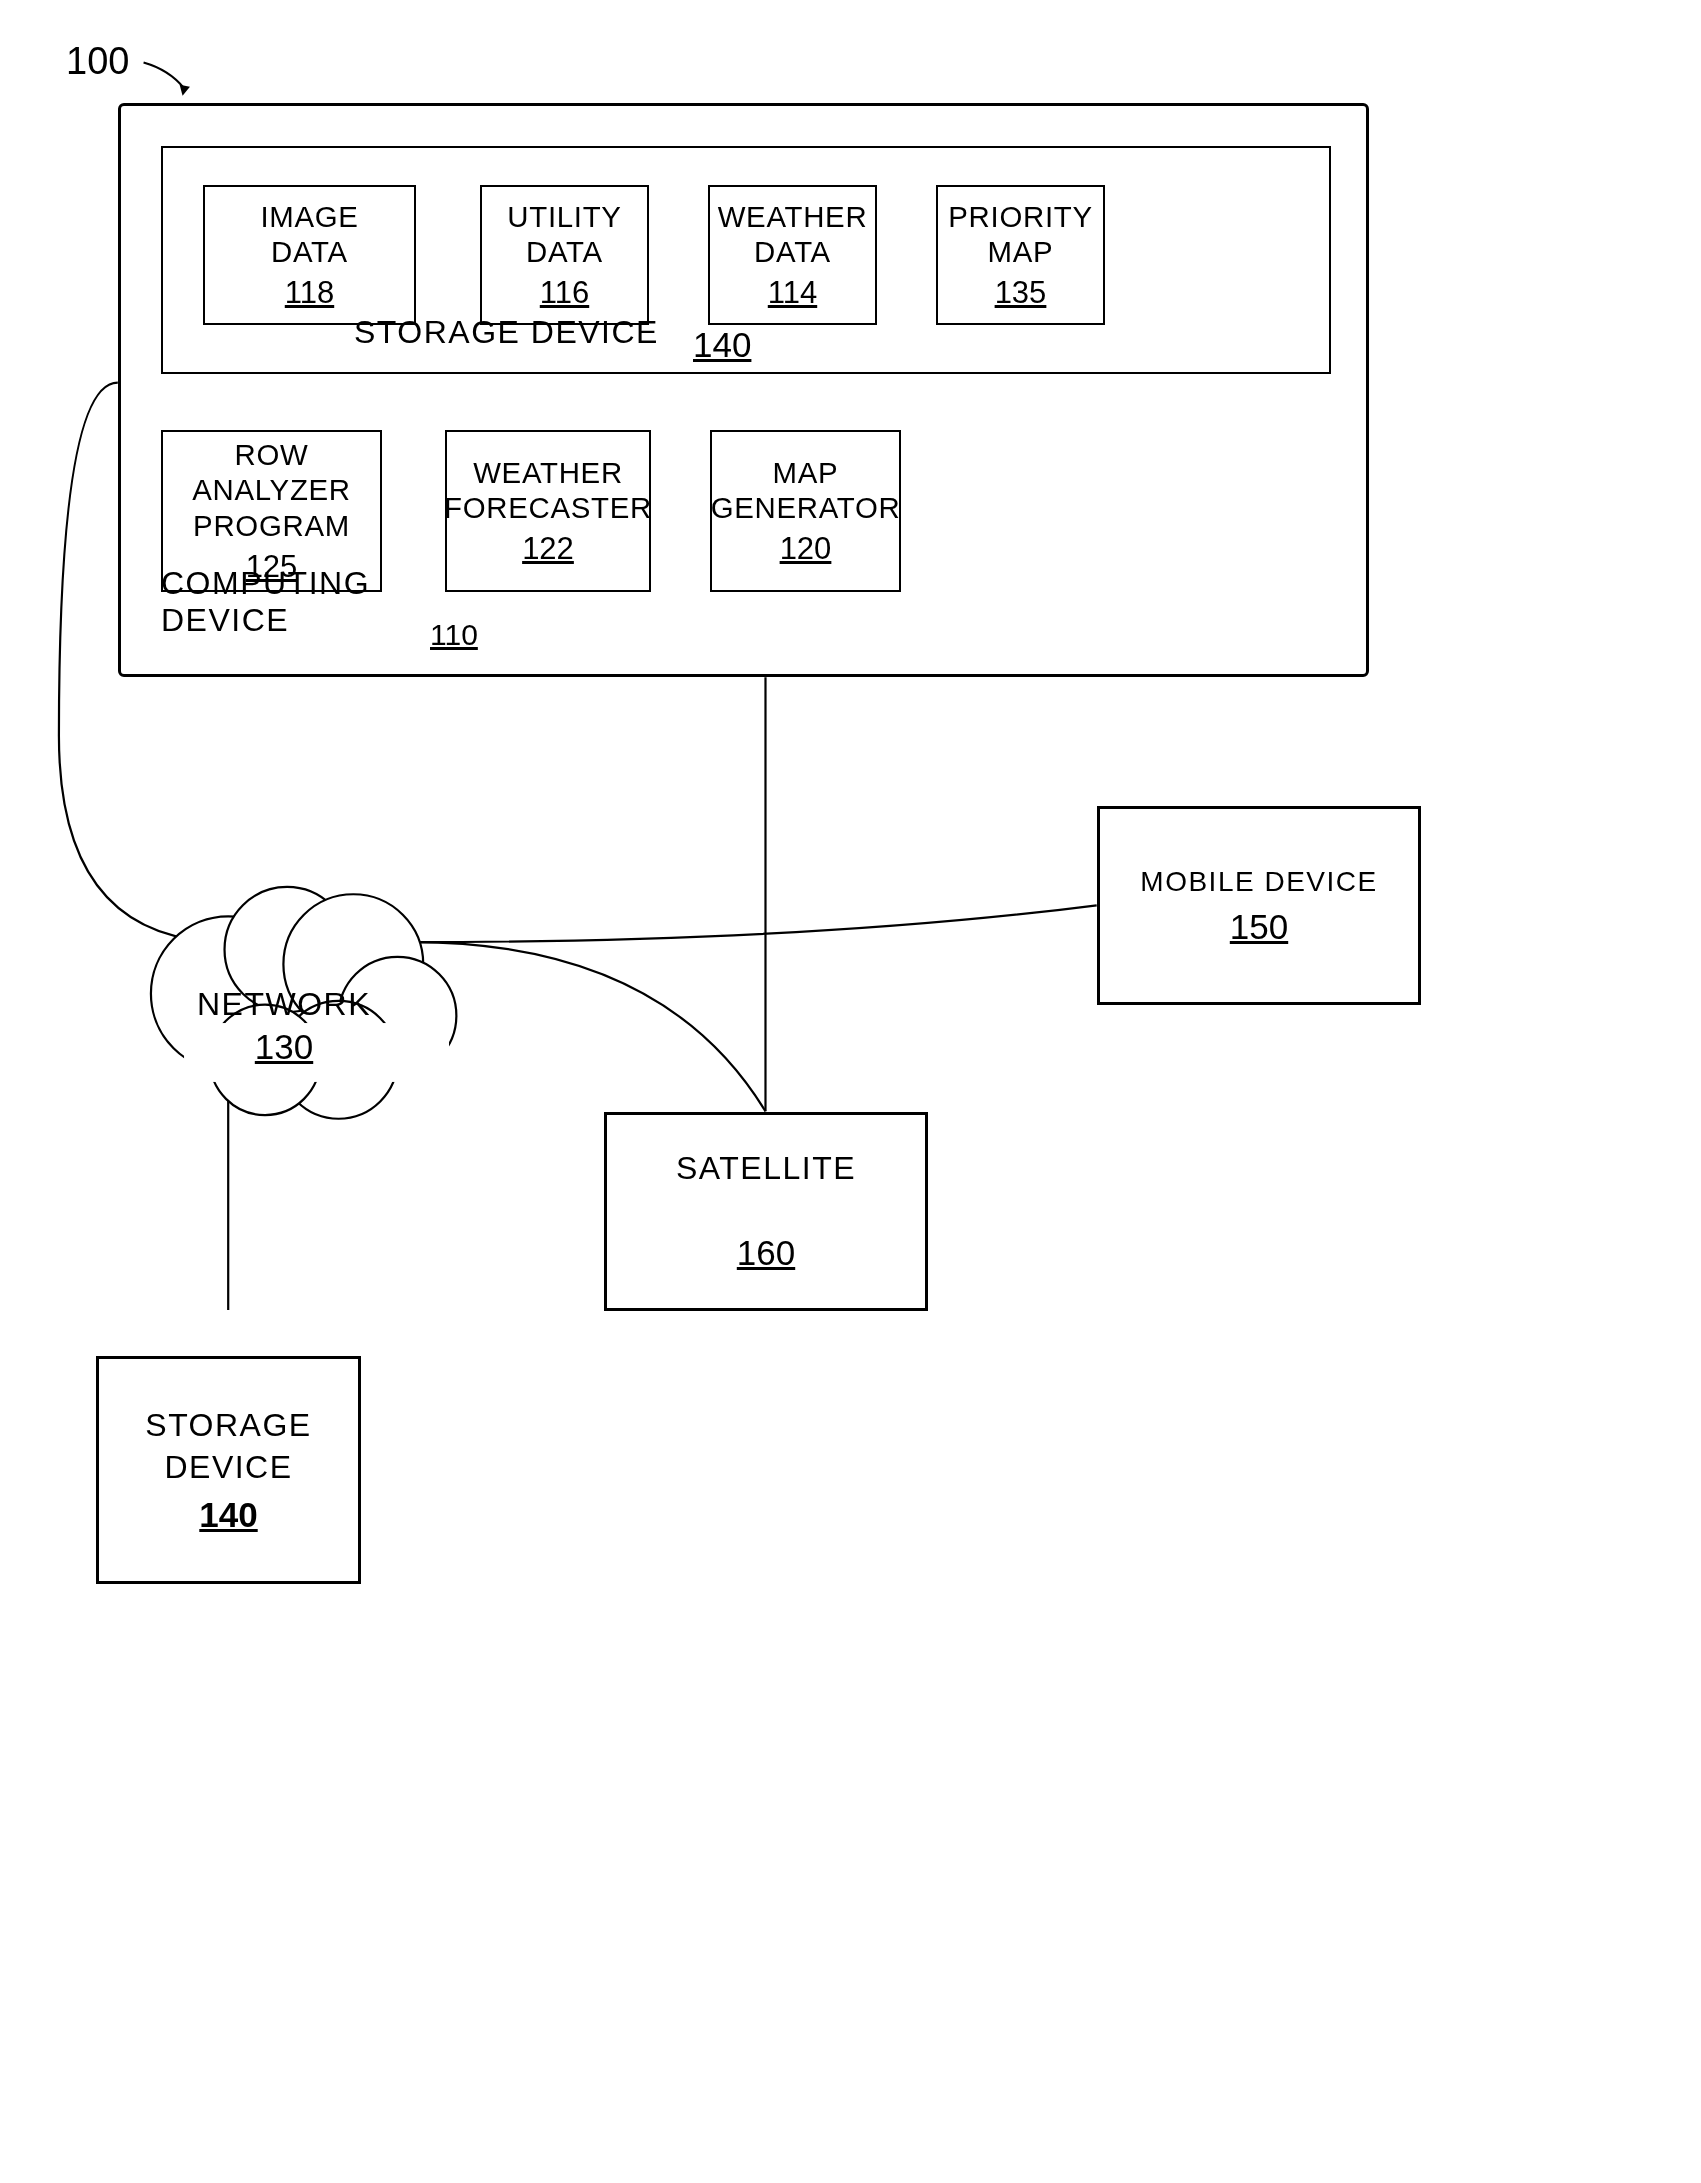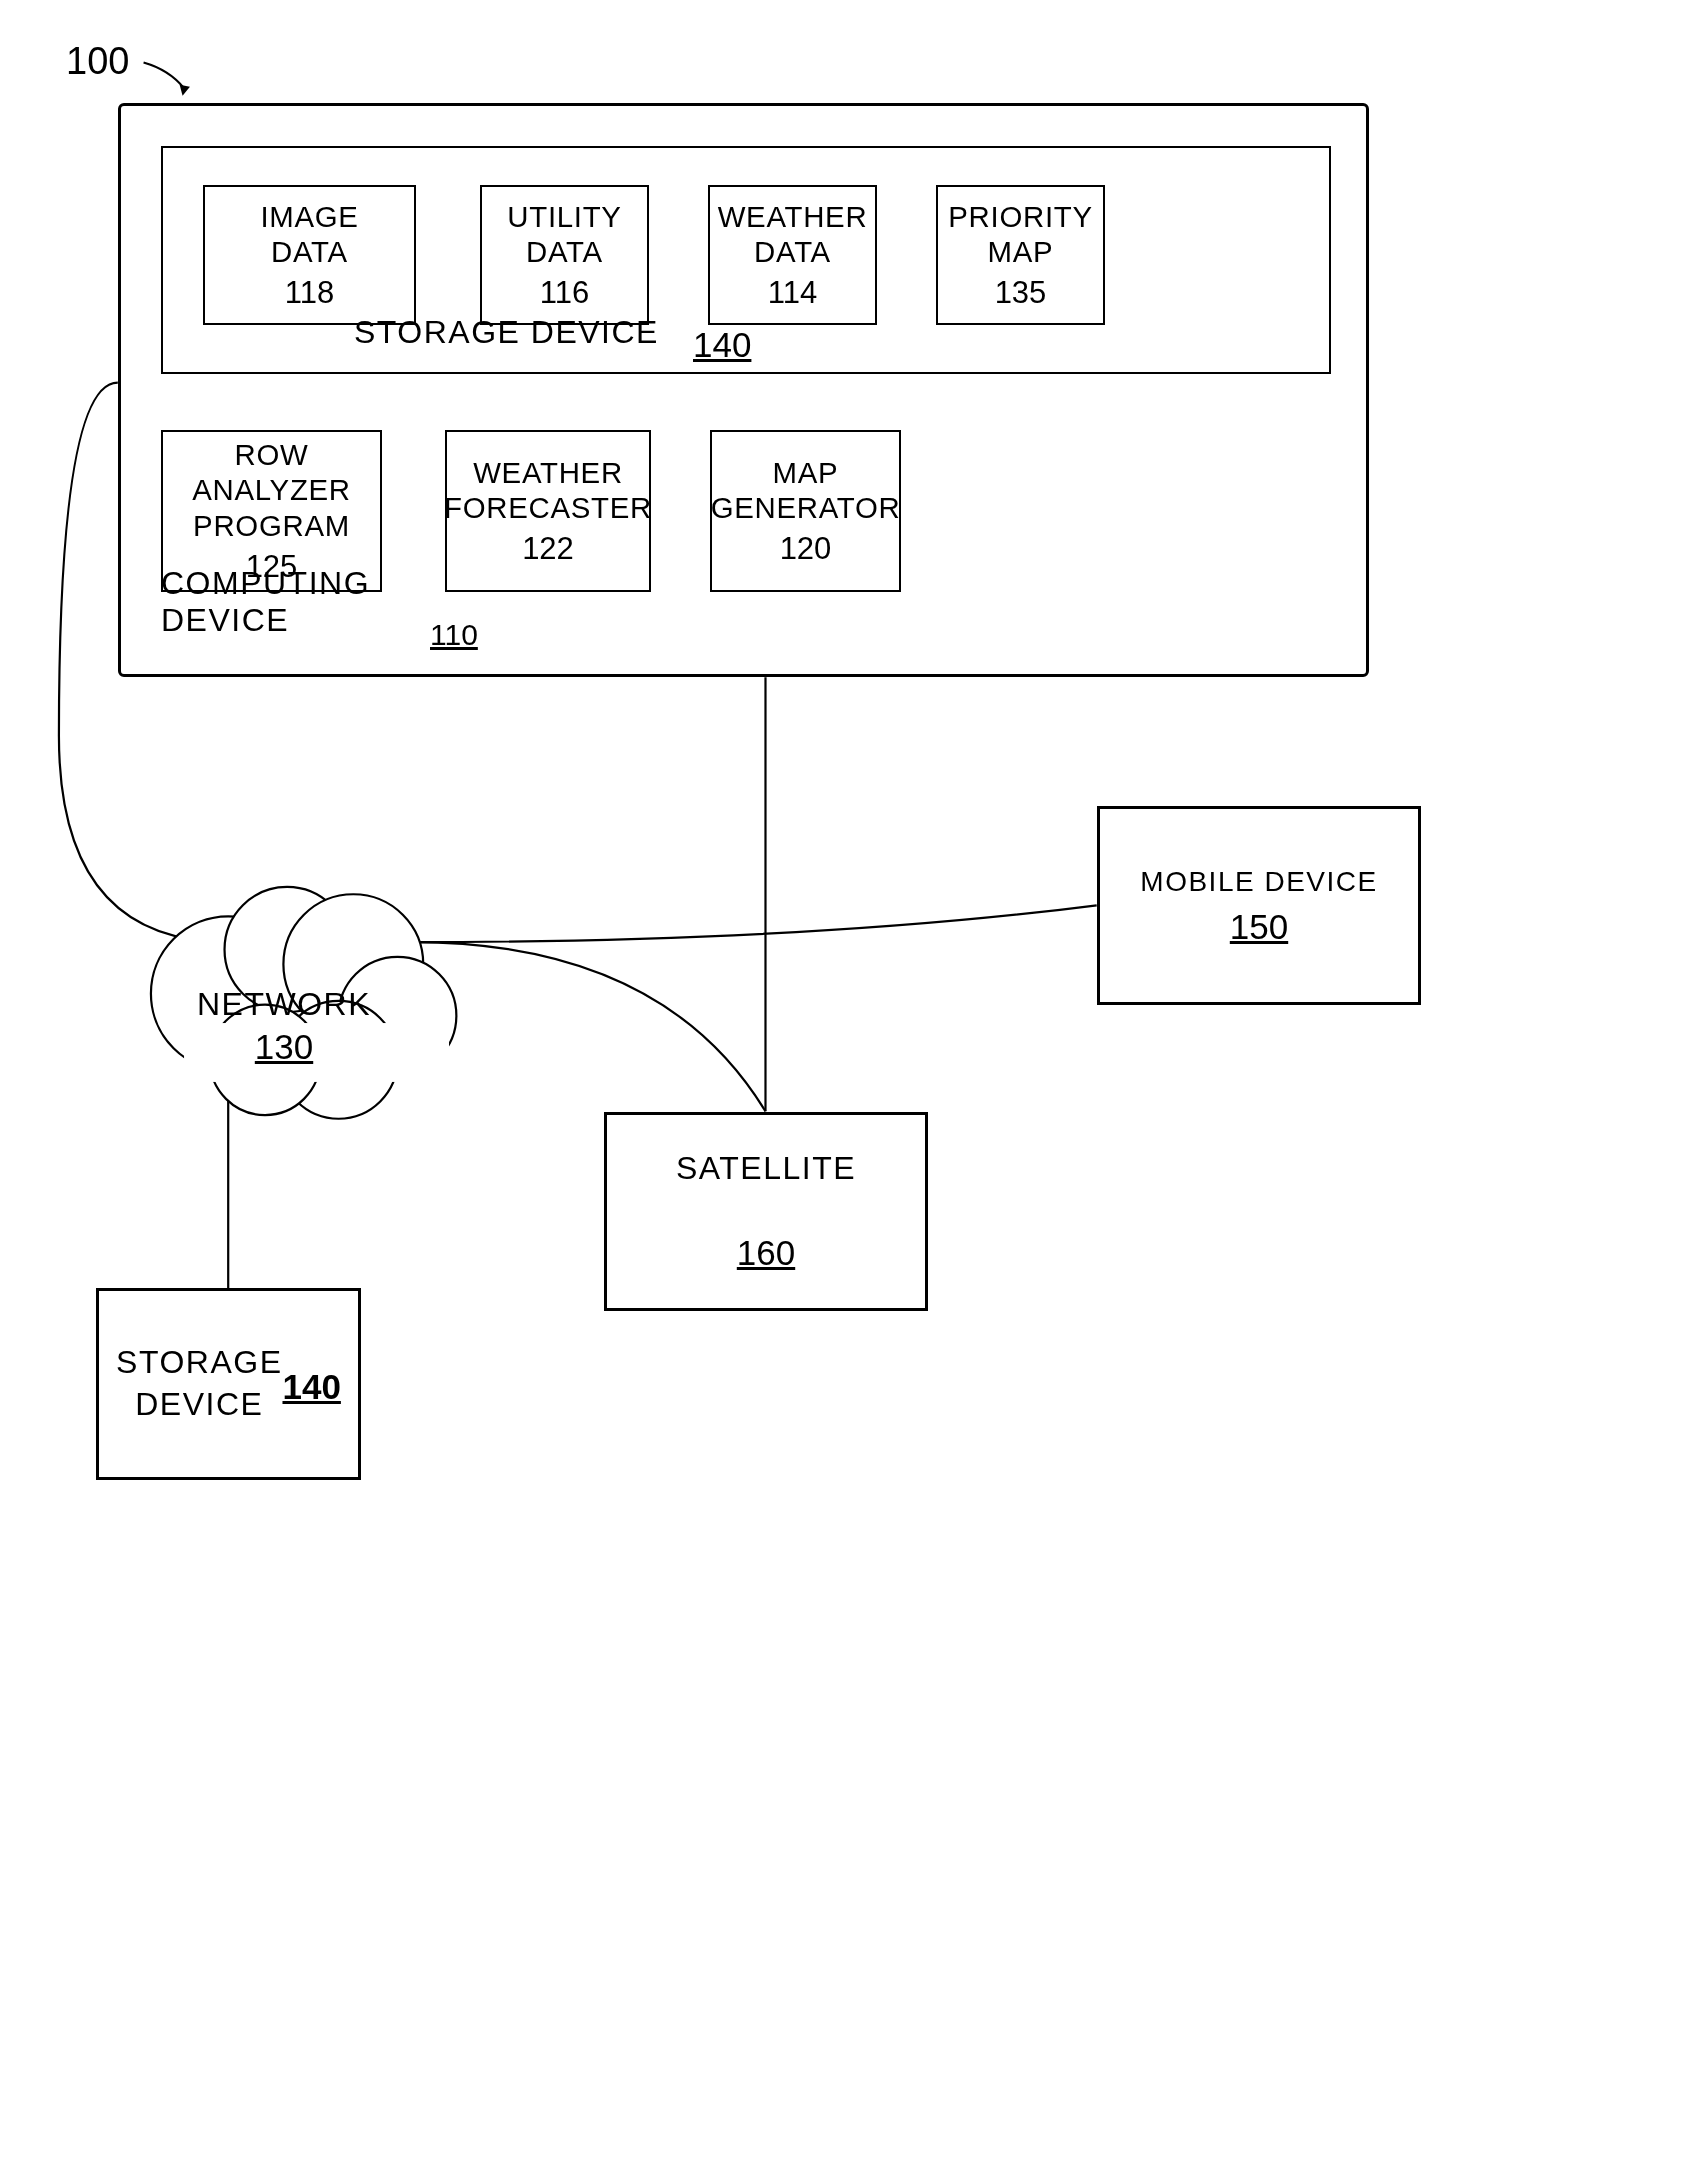--- a/index.html
+++ b/index.html
@@ -85,20 +85,21 @@
 
     .data-box .label {
       font-size: 29.4px;
       font-weight: normal;
       letter-spacing: 0.7px;
       line-height: 1.2;
     }
 
     .data-box .num {
       font-size: 31px;
+      text-decoration: underline;
       margin-top: 5.9px;
     }
 
     
     .box-image-data {
       top: 37px;
       left: 40px;
       width: 213px;
       height: 140px;
     }
@@ -221,27 +222,27 @@
 
     .satellite-num {
       font-size: 35px;
       text-decoration: underline;
       margin-top: 18px;
     }
 
     
     .storage-device-140-box {
       position: absolute;
-      top: 1288px;
+      top: 1356px;
       left: 96px;
       width: 265px;
-      height: 192px;
+      height: 228px;
       border: 3.7px solid #000;
       display: flex;
-      flex-direction: row;
+      flex-direction: column;
       align-items: center;
       justify-content: center;
       text-align: center;
       background: #fff;
     }
 
     .storage-device-140-label {
       font-size: 32px;
       letter-spacing: 1.5px;
       line-height: 1.3;

